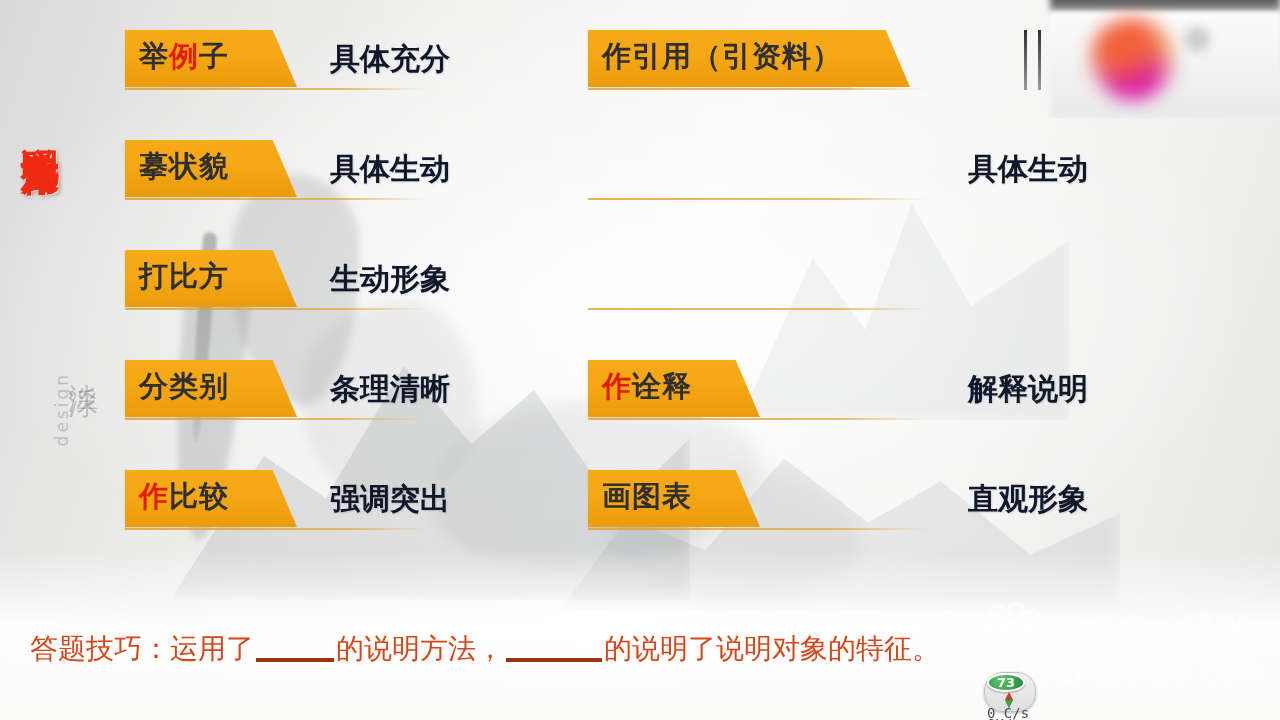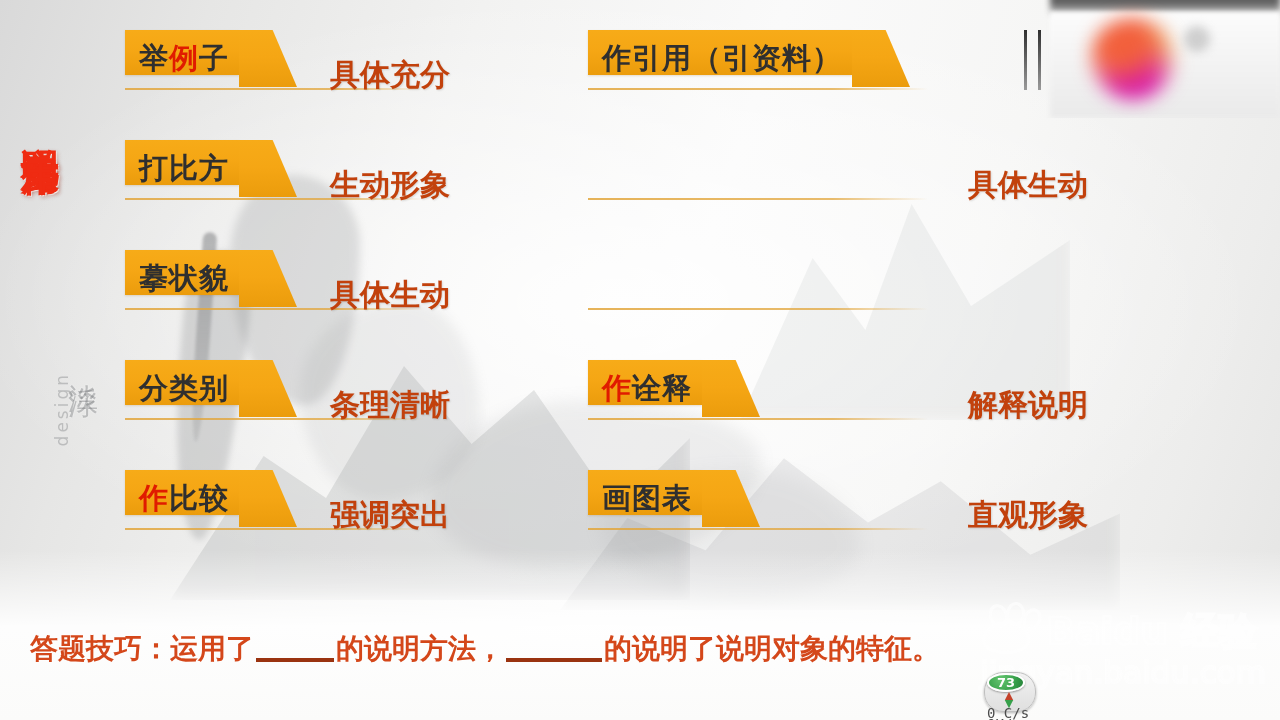--- a/index.html
+++ b/index.html
@@ -167,30 +167,30 @@
   .col { position: absolute; }
   .col-left  { left: 125px; top: 22px; width: 430px; }
   .col-right { left: 588px; top: 22px; width: 560px; }
 
   .row { position: relative; height: 110px; }
 
   
   .tag {
     position: absolute;
     left: 0; top: 8px;
-    height: 45px;
+    height: 57px;
     background: linear-gradient(to bottom, #f7ab18 0%, #f5a614 48%, #eb9c0c 100%);
     color: #2f2f2f;
     font-size: 29px;
     font-weight: bold;
     line-height: 57px;
     padding: 0 10px 0 14px;
     box-sizing: border-box;
     letter-spacing: 1px;
-    font-family: Liberation Serif, serif;
+    font-family: Liberation Mono, monospace;
     box-shadow: 0 1px 2px rgba(140,90,0,.18);
   }
   .tag-body { position: relative; z-index: 2; }
   
   .tag-wedge {
     position: absolute;
     left: 100%; top: 0;
     width: 58px; height: 57px;
     background: linear-gradient(to bottom, #f7ab18 0%, #f5a614 48%, #eb9c0c 100%);
     clip-path: polygon(0 0, 58% 0, 100% 100%, 0 100%);
@@ -203,38 +203,38 @@
     left: 0; top: 66px;
     height: 2px;
     background: linear-gradient(to right, rgba(226,166,60,.85) 0%, rgba(226,166,60,.75) 72%, rgba(226,166,60,0) 100%);
   }
   .col-left  .underline { width: 300px; }
   .col-right .underline { width: 340px; }
 
   
   .desc {
     position: absolute;
-    top: 24px;
+    top: 8px;
     font-size: 30px;
     font-weight: bold;
     line-height: 57px;
-    color: #c2410c;
+    color: #0f172a;
     white-space: nowrap;
     font-family: "DejaVu Sans", "Liberation Sans", sans-serif;
     text-shadow: 1px 1px 2px rgba(0,0,0,.13);
   }
   .col-left  .desc { left: 205px; }
   .col-right .desc { left: 380px; }
 
   
   .tip {
     position: absolute;
     left: 30px; bottom: 52px;
     font-size: 28px;
-    font-weight: bold;
+    font-weight: normal;
     color: #d4471a;
     letter-spacing: 0px;
     white-space: nowrap;
     font-family: "DejaVu Sans", "Liberation Sans", sans-serif;
     text-shadow: 1px 1px 1px rgba(255,255,255,.5);
   }
   .blank {
     display: inline-block;
     width: 78px;
     border-bottom: 4px solid #9a3310;
@@ -359,36 +359,36 @@
         </span>
         <span class="tag-wedge"></span>
       </div>
       <div class="desc">具体充分</div>
     </div>
 
     <div class="row">
       <div class="underline"></div>
       <div class="tag">
         <span class="tag-body">
+          <span>摹状貌</span><span class="hi"></span><span></span>
+        </span>
+        <span class="tag-wedge"></span>
+      </div>
+      <div class="desc">具体生动</div>
+    </div>
+
+    <div class="row">
+      <div class="underline"></div>
+      <div class="tag">
+        <span class="tag-body">
           <span>打比方</span><span class="hi"></span><span></span>
         </span>
         <span class="tag-wedge"></span>
       </div>
       <div class="desc">生动形象</div>
-    </div>
-
-    <div class="row">
-      <div class="underline"></div>
-      <div class="tag">
-        <span class="tag-body">
-          <span>摹状貌</span><span class="hi"></span><span></span>
-        </span>
-        <span class="tag-wedge"></span>
-      </div>
-      <div class="desc">具体生动</div>
     </div>
 
     <div class="row">
       <div class="underline"></div>
       <div class="tag">
         <span class="tag-body">
           <span>分类别</span><span class="hi"></span><span></span>
         </span>
         <span class="tag-wedge"></span>
       </div>

